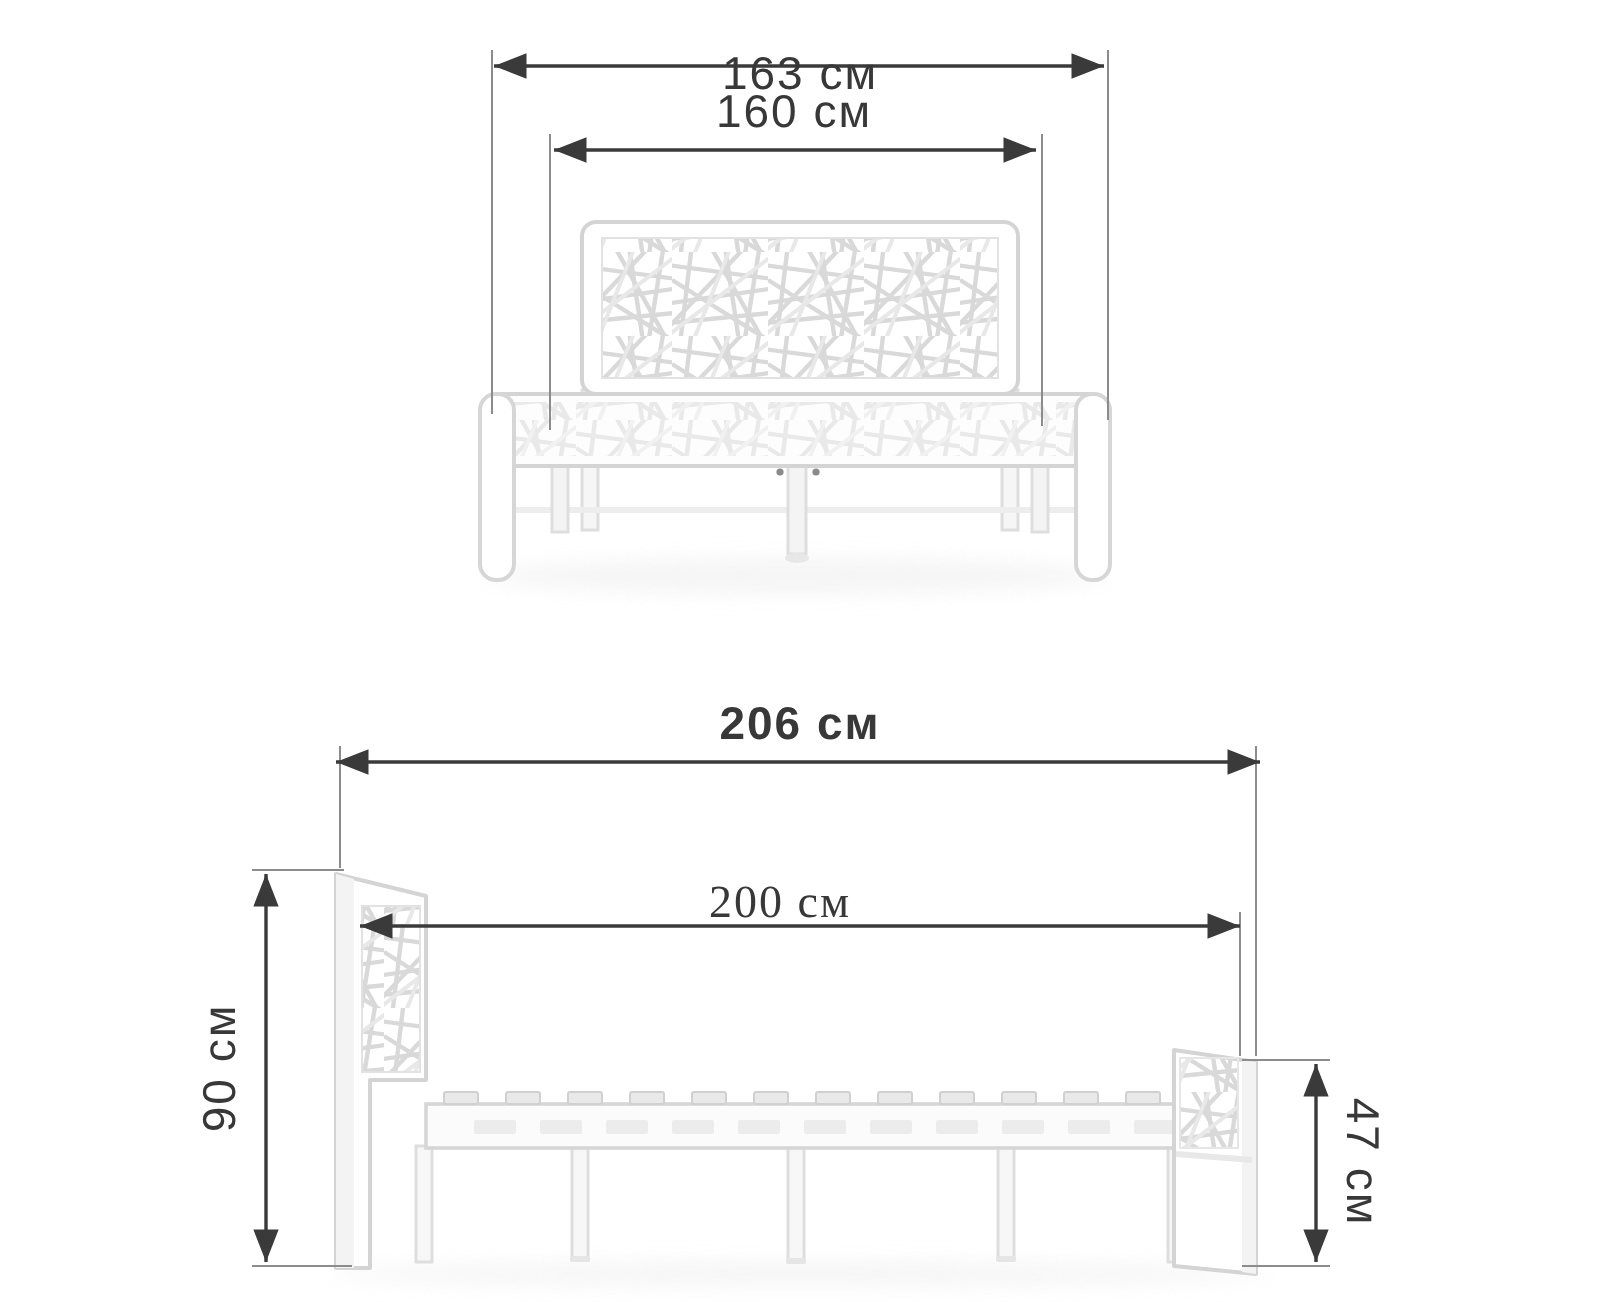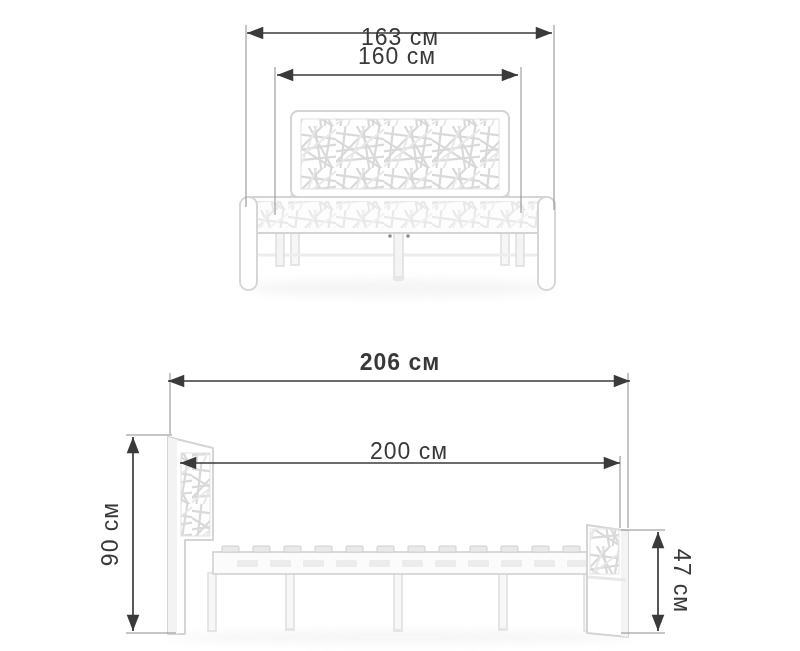--- a/index.html
+++ b/index.html
@@ -160,19 +160,19 @@
       </g>
     </g>
   </svg>
 
   <div class="lbl" style="left:400px;top:15px;margin-top:22px;">163 см</div>
 
   <div class="lbl" style="left:397px;top:56px;">160 см</div>
 
   <div class="lbl" style="left:400px;top:362px;font-weight:bold;">206 см</div>
 
-  <div class="lbl" style="left:409px;top:451px;">200 см</div>
+  <div class="lbl" style="left:390px;top:451px;font-family:Liberation Serif, serif;">200 см</div>
 
   <div class="lbl rot-ccw" style="left:110px;top:534px;">90 см</div>
 
   <div class="lbl rot-cw" style="left:681px;top:581px;">47 см</div>
 
 </div>
 
 </body></html>

